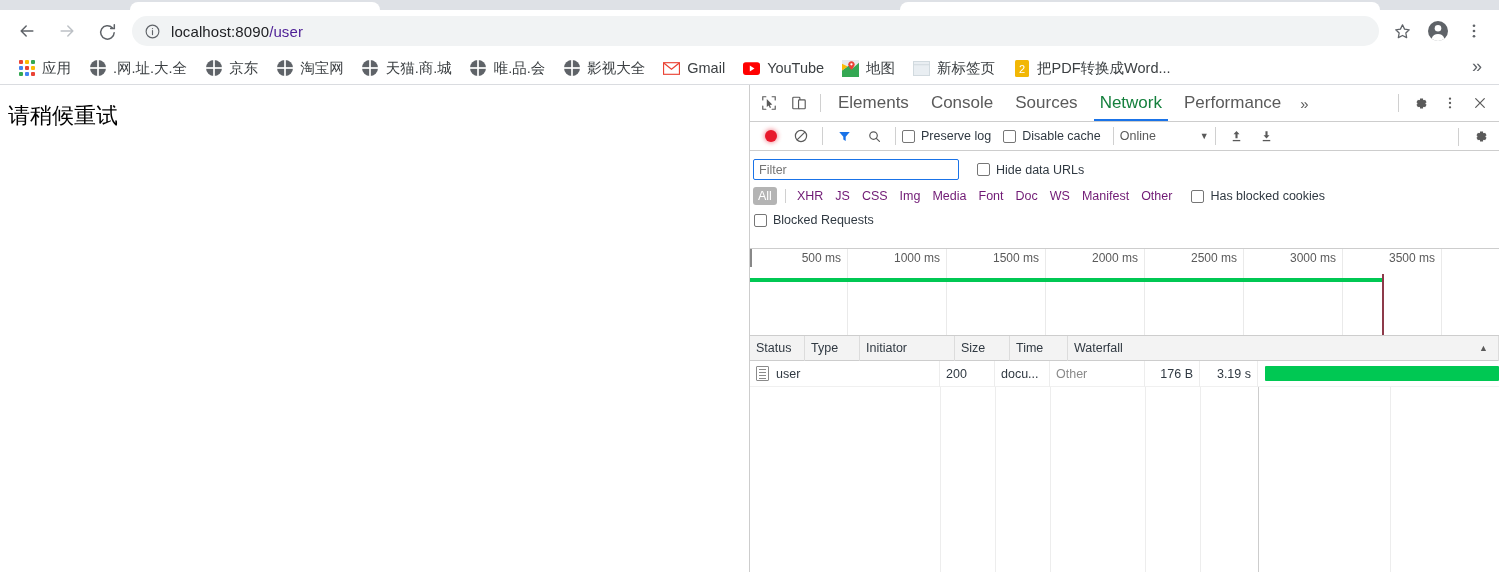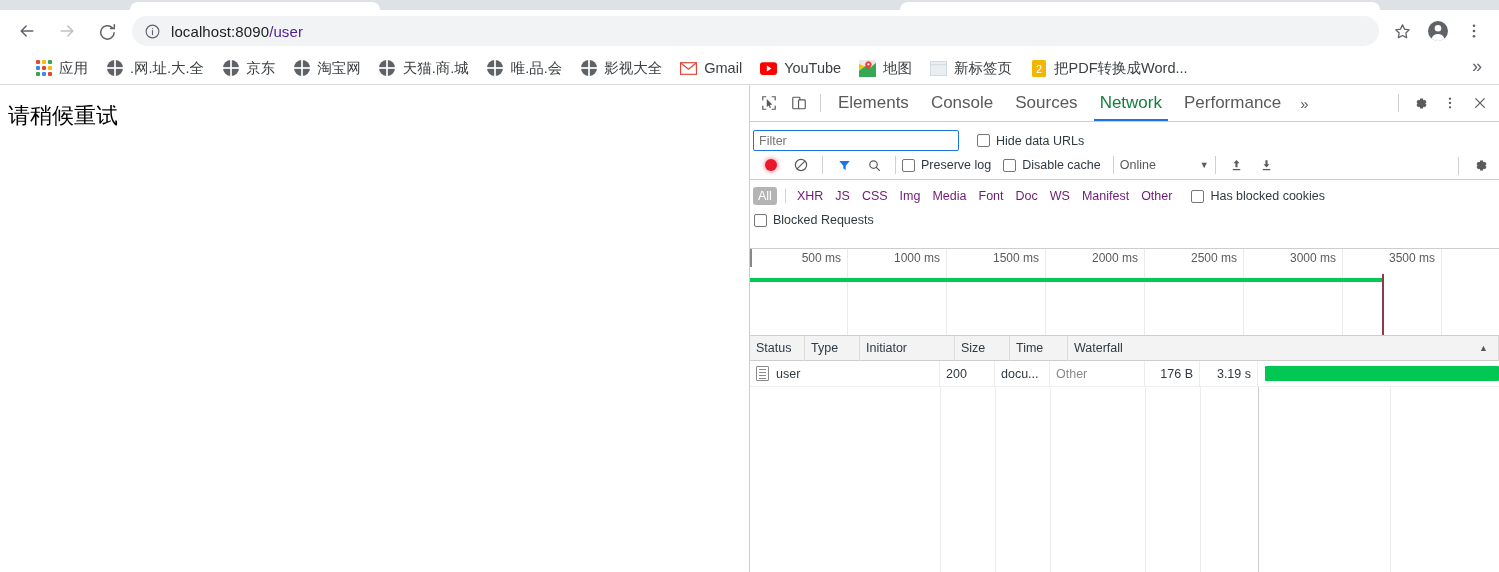--- a/index.html
+++ b/index.html
@@ -58,21 +58,20 @@
     color: #5f6368; flex: 0 0 auto;
   }
   .tb-icon.star { margin-left: 2px; }
   .tb-icon.menu { margin-right: 8px; }
 
   
   .bookmarks {
     position: absolute; left: 0; top: 52px; width: 1499px; height: 33px;
     background: #fff; display: flex; align-items: center;
     border-bottom: 1px solid #dadce0;
-    padding-left: 17px;
   }
   .bm {
     display: flex; align-items: center; height: 26px;
     padding: 0 8px; margin-left: 2px; border-radius: 4px;
     font-size: 14.5px; color: #3c4043; white-space: nowrap;
   }
   .bm.first { margin-left: 10px; }
   .bm .bm-ico { width: 17px; height: 17px; margin-right: 7px; flex:0 0 auto;
                 display:flex; align-items:center; justify-content:center; }
   .bm .bm-ico svg, .bm .bm-ico div { display:block; }
@@ -443,28 +442,20 @@
             </svg>
         </div>
         <div class="dt-tool">
           <svg width="16" height="16" viewBox="0 0 20 20" fill="none" stroke="currentColor" stroke-width="1.5" stroke-linecap="round">
               <path d="M4.6 4.6l10.8 10.8M15.4 4.6L4.6 15.4"></path>
             </svg>
         </div>
       </div>
     </div>
 
-    <div class="dt-row dt-filterbar">
-      <input class="filter-input" placeholder="Filter" style="">
-      <div class="cb" style="margin-left:18px;">
-        <span class="box"></span>
-        <span>Hide data URLs</span>
-      </div>
-    </div>
-
     <div class="dt-row dt-controls">
       <div class="dt-tool">
           <span class="rec-dot"></span>
         </div>
       <div class="dt-tool">
         <svg width="16" height="16" viewBox="0 0 20 20" fill="none" stroke="currentColor" stroke-width="1.5">
             <circle cx="10" cy="10" r="7"></circle>
             <path d="M5.1 14.9L14.9 5.1"></path>
           </svg>
       </div>
@@ -508,20 +499,28 @@
           </svg>
       </div>
       <div class="dt-right" style="height:29px;">
         <div class="vsep"></div>
         <div class="dt-tool">
           <svg width="17" height="17" viewBox="0 0 20 20" fill="currentColor">
               <path d="M10 6.6a3.4 3.4 0 1 0 0 6.8 3.4 3.4 0 0 0 0-6.8zm0 5a1.6 1.6 0 1 1 0-3.2 1.6 1.6 0 0 1 0 3.2z"></path>
               <path d="M17.2 11.4l-1.3-.75a6 6 0 0 0 0-1.3l1.3-.75-1.8-3.1-1.3.75a6 6 0 0 0-1.1-.65V4.1h-3.6v1.5a6 6 0 0 0-1.1.65l-1.3-.75-1.8 3.1 1.3.75a6 6 0 0 0 0 1.3l-1.3.75 1.8 3.1 1.3-.75a6 6 0 0 0 1.1.65v1.5h3.6v-1.5a6 6 0 0 0 1.1-.65l1.3.75z"></path>
             </svg>
         </div>
+      </div>
+    </div>
+
+    <div class="dt-row dt-filterbar">
+      <input class="filter-input" placeholder="Filter" style="">
+      <div class="cb" style="margin-left:18px;">
+        <span class="box"></span>
+        <span>Hide data URLs</span>
       </div>
     </div>
 
     <div class="dt-row dt-typebar">
       <span class="type-pill on">All</span>
       <span class="pipe"></span>
       <span class="type-pill">XHR</span>
       <span class="type-pill">JS</span>
       <span class="type-pill">CSS</span>
       <span class="type-pill">Img</span>

